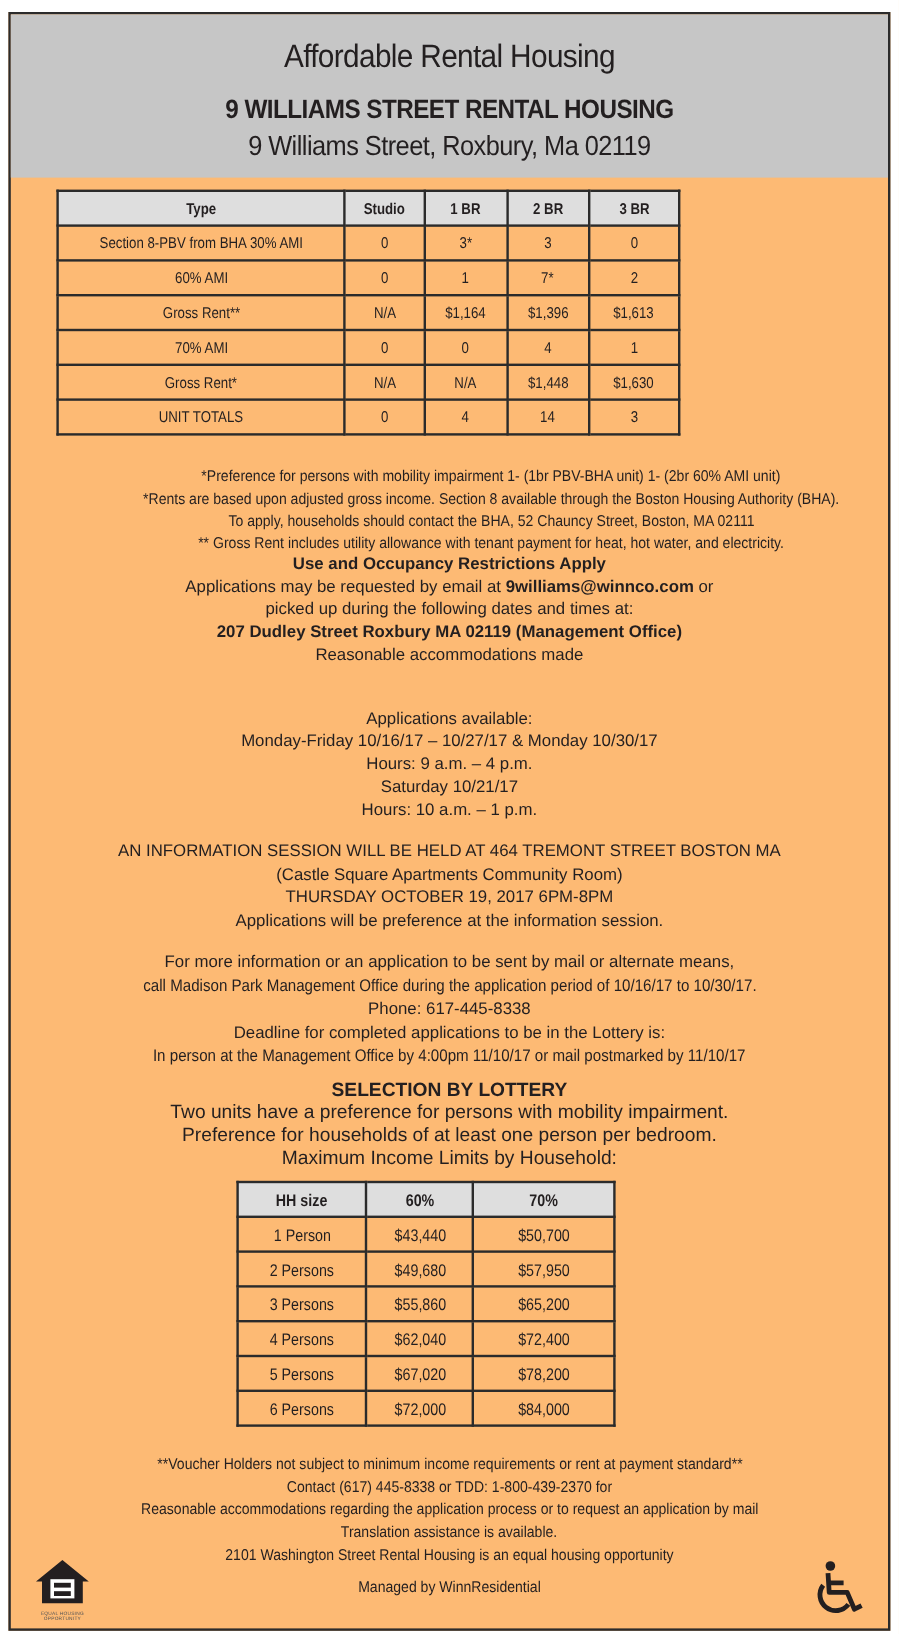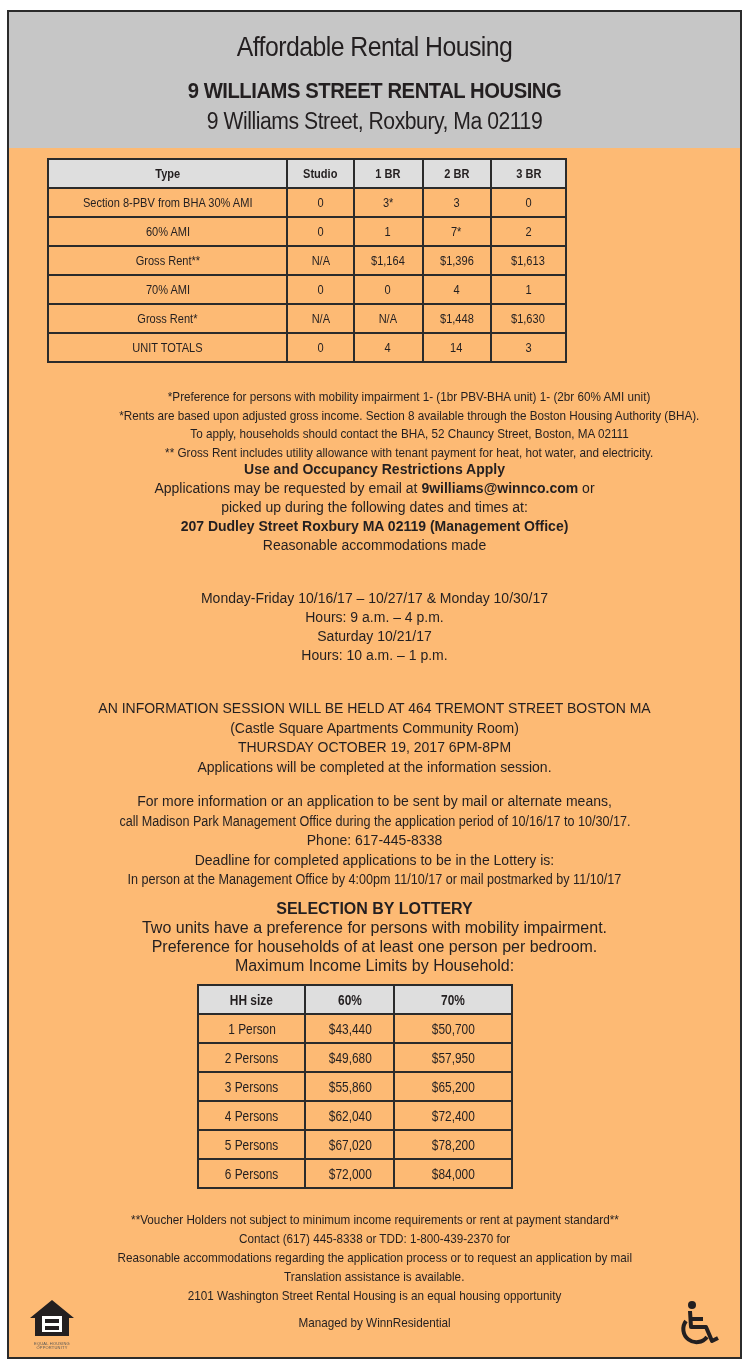--- a/index.html
+++ b/index.html
@@ -128,31 +128,32 @@
 
   <div class="block" style="top:448px; font-size:14px; line-height:19px;">
     <div><b>Use and Occupancy Restrictions Apply</b></div>
     <div><span>Applications may be requested by email at </span><b>9williams@winnco.com</b><span> or</span></div>
     <div>picked up during the following dates and times at:</div>
     <div><b>207 Dudley Street Roxbury MA 02119 (Management Office)</b></div>
     <div>Reasonable accommodations made</div>
   </div>
 
   <div class="block" style="top:577px; font-size:14px; line-height:19px;">
+    <div>Applications available:</div>
     <div>Monday-Friday 10/16/17 – 10/27/17 &amp; Monday 10/30/17</div>
     <div>Hours: 9 a.m. – 4 p.m.</div>
     <div>Saturday 10/21/17</div>
     <div>Hours: 10 a.m. – 1 p.m.</div>
   </div>
 
   <div class="block" style="top:687px; font-size:14px; line-height:19.5px;">
     <div>AN INFORMATION SESSION WILL BE HELD AT 464 TREMONT STREET BOSTON MA</div>
     <div>(Castle Square Apartments Community Room)</div>
     <div>THURSDAY OCTOBER 19, 2017 6PM-8PM</div>
-    <div>Applications will be completed at the information session.</div>
+    <div>Applications will be preference at the information session.</div>
   </div>
 
   <div class="block" style="top:780px; font-size:14px; line-height:19.5px;">
     <div>For more information or an application to be sent by mail or alternate means,</div>
     <div><span class="narrow">call Madison Park Management Office during the application period of 10/16/17 to 10/30/17.</span></div>
     <div>Phone: 617-445-8338</div>
     <div>Deadline for completed applications to be in the Lottery is:</div>
     <div><span class="narrow">In person at the Management Office by 4:00pm 11/10/17 or mail postmarked by 11/10/17</span></div>
   </div>
 

